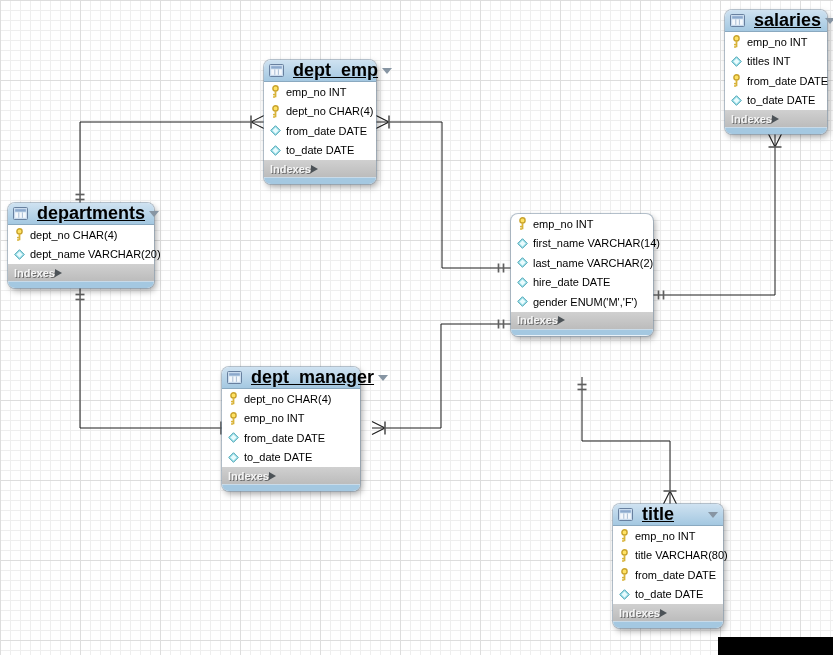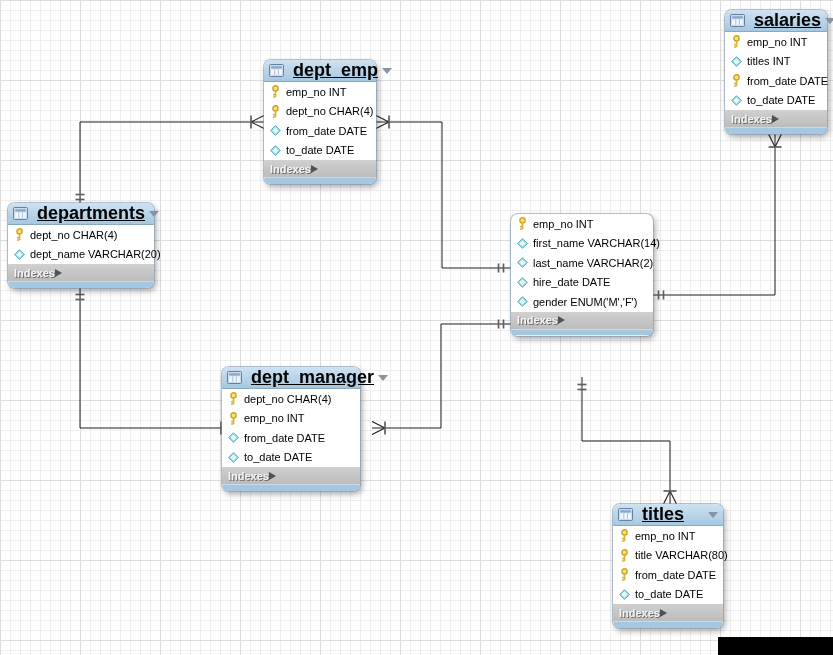--- a/index.html
+++ b/index.html
@@ -372,21 +372,21 @@
         <div class="tbl-header">
           <span class="col-icon" style="width:15px;">
             <svg width="15" height="13" viewBox="0 0 15 13">
               <rect x="0.5" y="0.5" width="14" height="12" rx="1" fill="#cadcee" stroke="#68809f"></rect>
               <rect x="2.2" y="2.2" width="10.6" height="2.4" fill="#8ca9cc"></rect>
               <rect x="2.2" y="5.4" width="10.6" height="5.4" fill="#f4f8fc"></rect>
               <line x1="5.8" y1="5.4" x2="5.8" y2="10.8" stroke="#a9bdd4"></line>
               <line x1="9.4" y1="5.4" x2="9.4" y2="10.8" stroke="#a9bdd4"></line>
             </svg>
           </span>
-          <span class="tbl-title">titles</span>
+          <span class="tbl-title">title</span>
           <span class="tbl-caret"></span>
         </div>
         <div class="tbl-row">
           <span class="col-icon">
             <svg width="11" height="13" viewBox="0 0 11 13">
               <circle cx="5.5" cy="3.4" r="2.6" fill="#ffe264" stroke="#c9a32e" stroke-width="1.4"></circle>
               <line x1="5.5" y1="6" x2="5.5" y2="12.2" stroke="#d8b33a" stroke-width="1.8"></line>
               <line x1="5.2" y1="9.6" x2="3" y2="9.6" stroke="#d8b33a" stroke-width="1.5"></line>
               <line x1="5.2" y1="12" x2="3" y2="12" stroke="#d8b33a" stroke-width="1.5"></line>
             </svg>

